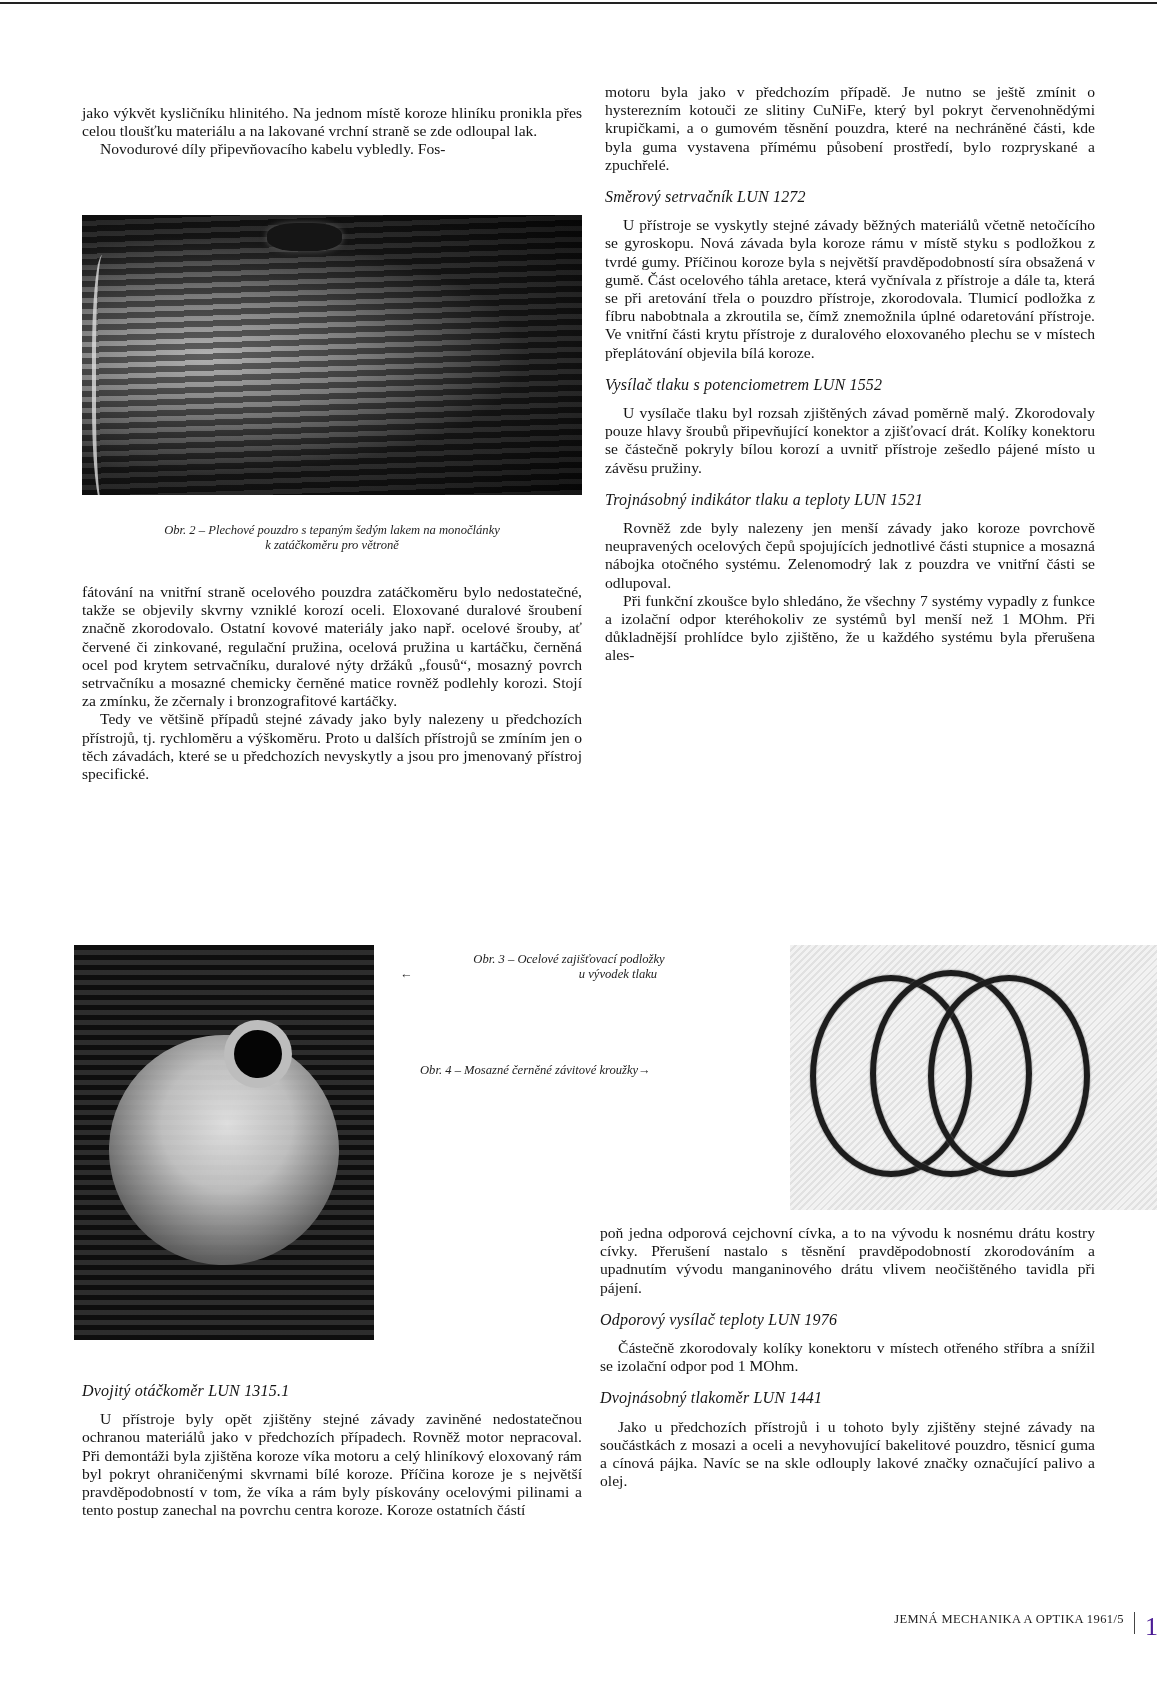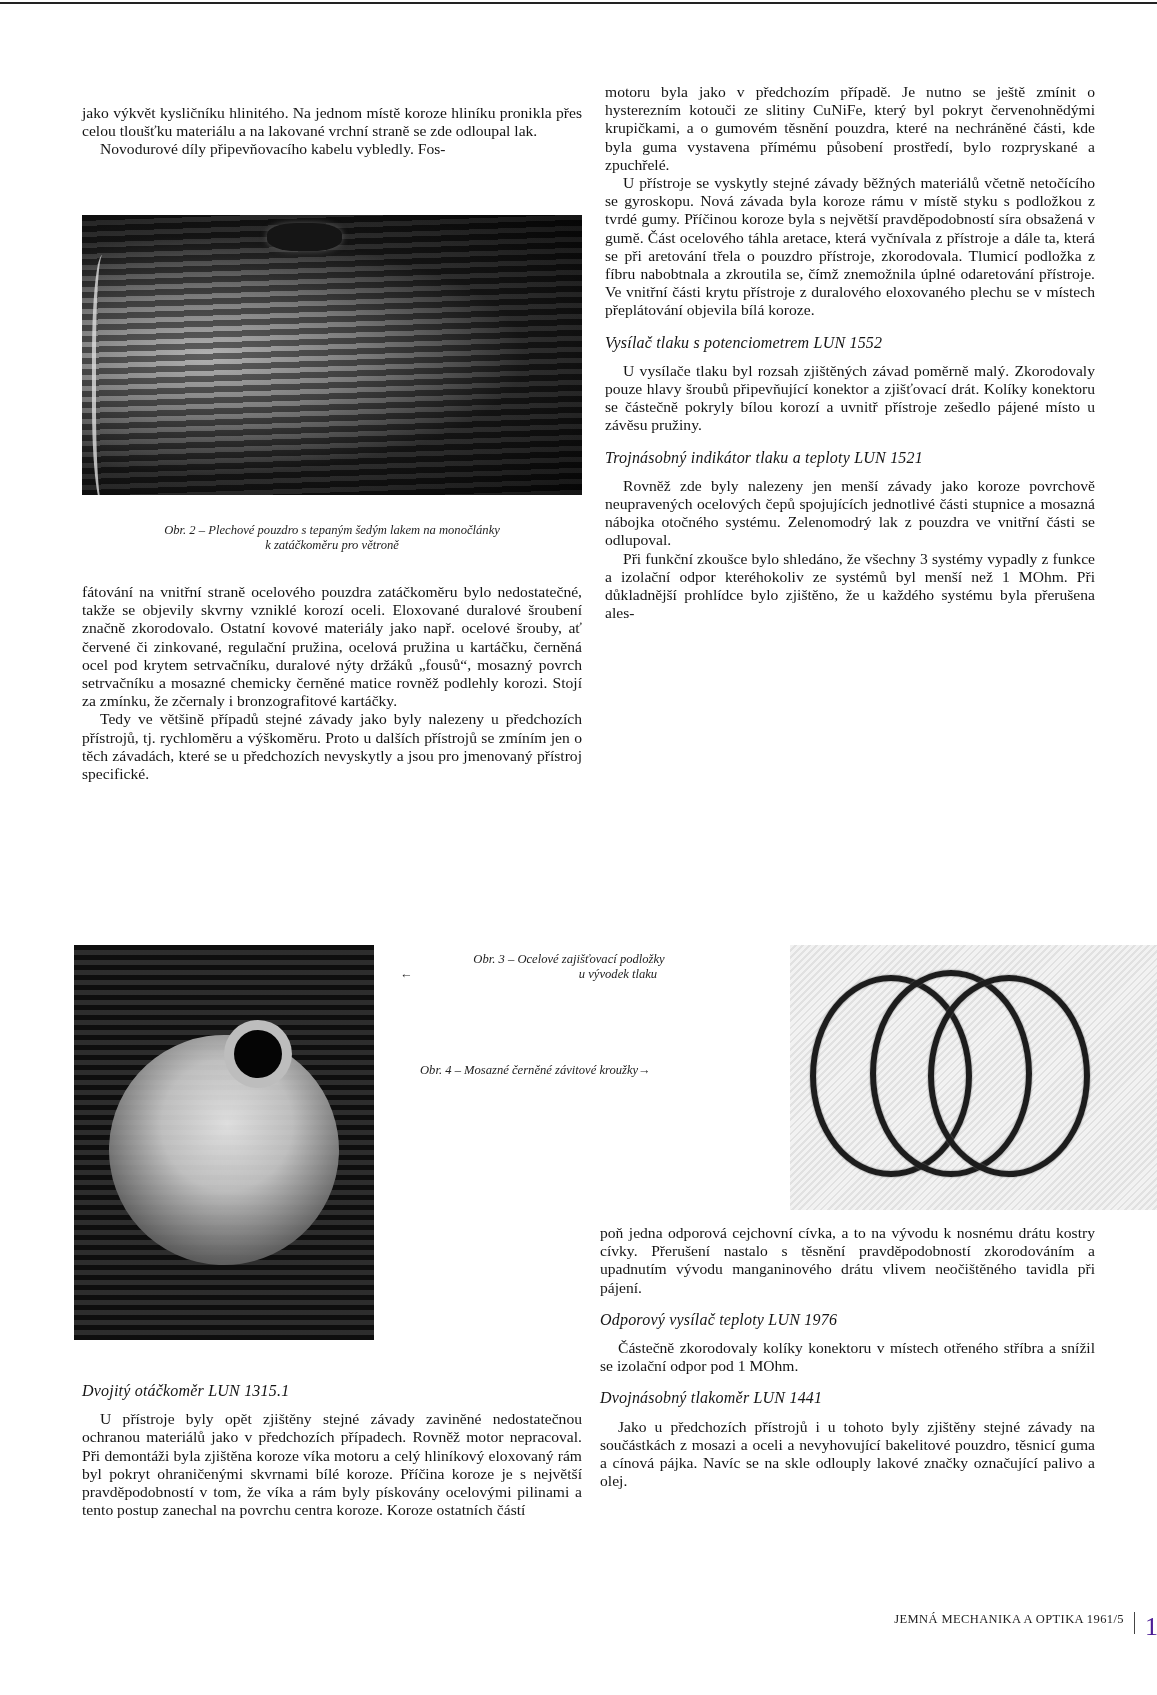--- a/index.html
+++ b/index.html
@@ -57,28 +57,29 @@
 </div>
 
 <div class="col" style="left:82px; top:583px; width:500px;">
   <p>fátování na vnitřní straně ocelového pouzdra zatáčkoměru bylo nedostatečné, takže se objevily skvrny vzniklé korozí oceli. Eloxované duralové šroubení značně zkorodovalo. Ostatní kovové materiály jako např. ocelové šrouby, ať červené či zinkované, regulační pružina, ocelová pružina u kartáčku, černěná ocel pod krytem setrvačníku, duralové nýty držáků „fousů“, mosazný povrch setrvačníku a mosazné chemicky černěné matice rovněž podlehly korozi. Stojí za zmínku, že zčernaly i bronzografitové kartáčky.</p>
   <p class="ind">Tedy ve většině případů stejné závady jako byly nalezeny u předchozích přístrojů, tj. rychloměru a výškoměru. Proto u dalších přístrojů se zmíním jen o těch závadách, které se u předchozích nevyskytly a jsou pro jmenovaný přístroj specifické.</p>
 </div>
 
 <div class="col" style="left:605px; top:83px; width:490px;">
   <p>motoru byla jako v předchozím případě. Je nutno se ještě zmínit o hysterezním kotouči ze slitiny CuNiFe, který byl pokryt červenohnědými krupičkami, a o gumovém těsnění pouzdra, které na nechráněné části, kde byla guma vystavena přímému působení prostředí, bylo rozpryskané a zpuchřelé.</p>
 
+  <p class="heading">Směrový setrvačník LUN 1272</p>
   <p class="ind">U přístroje se vyskytly stejné závady běžných materiálů včetně netočícího se gyroskopu. Nová závada byla koroze rámu v místě styku s podložkou z tvrdé gumy. Příčinou koroze byla s největší pravděpodobností síra obsažená v gumě. Část ocelového táhla aretace, která vyčnívala z přístroje a dále ta, která se při aretování třela o pouzdro přístroje, zkorodovala. Tlumicí podložka z fíbru nabobtnala a zkroutila se, čímž znemožnila úplné odaretování přístroje. Ve vnitřní části krytu přístroje z duralového eloxovaného plechu se v místech přeplátování objevila bílá koroze.</p>
 
   <p class="heading">Vysílač tlaku s potenciometrem LUN 1552</p>
   <p class="ind">U vysílače tlaku byl rozsah zjištěných závad poměrně malý. Zkorodovaly pouze hlavy šroubů připevňující konektor a zjišťovací drát. Kolíky konektoru se částečně pokryly bílou korozí a uvnitř přístroje zešedlo pájené místo u závěsu pružiny.</p>
 
   <p class="heading">Trojnásobný indikátor tlaku a teploty LUN 1521</p>
   <p class="ind">Rovněž zde byly nalezeny jen menší závady jako koroze povrchově neupravených ocelových čepů spojujících jednotlivé části stupnice a mosazná nábojka otočného systému. Zelenomodrý lak z pouzdra ve vnitřní části se odlupoval.</p>
-  <p class="ind">Při funkční zkoušce bylo shledáno, že všechny 3 systémy vypadly z funkce a izolační odpor kteréhokoliv ze systémů byl menší než 1 MOhm. Při důkladnější prohlídce bylo zjištěno, že u každého systému byla přerušena ales-</p>
+  <p class="ind">Při funkční zkoušce bylo shledáno, že všechny 7 systémy vypadly z funkce a izolační odpor kteréhokoliv ze systémů byl menší než 1 MOhm. Při důkladnější prohlídce bylo zjištěno, že u každého systému byla přerušena ales-</p>
 </div>
 
 <div class="photo photo2">
   <div class="washer"></div>
   <div class="hole"></div>
 </div>
 <div class="caption" style="left:398px; top:952px; width:340px; text-align:center;">
   <div style="padding-left:2px;">Obr. 3 – Ocelové zajišťovací podložky</div>
   <div style="position:relative;">
     <span style="position:absolute; left:2px; font-style:normal;">←</span>

